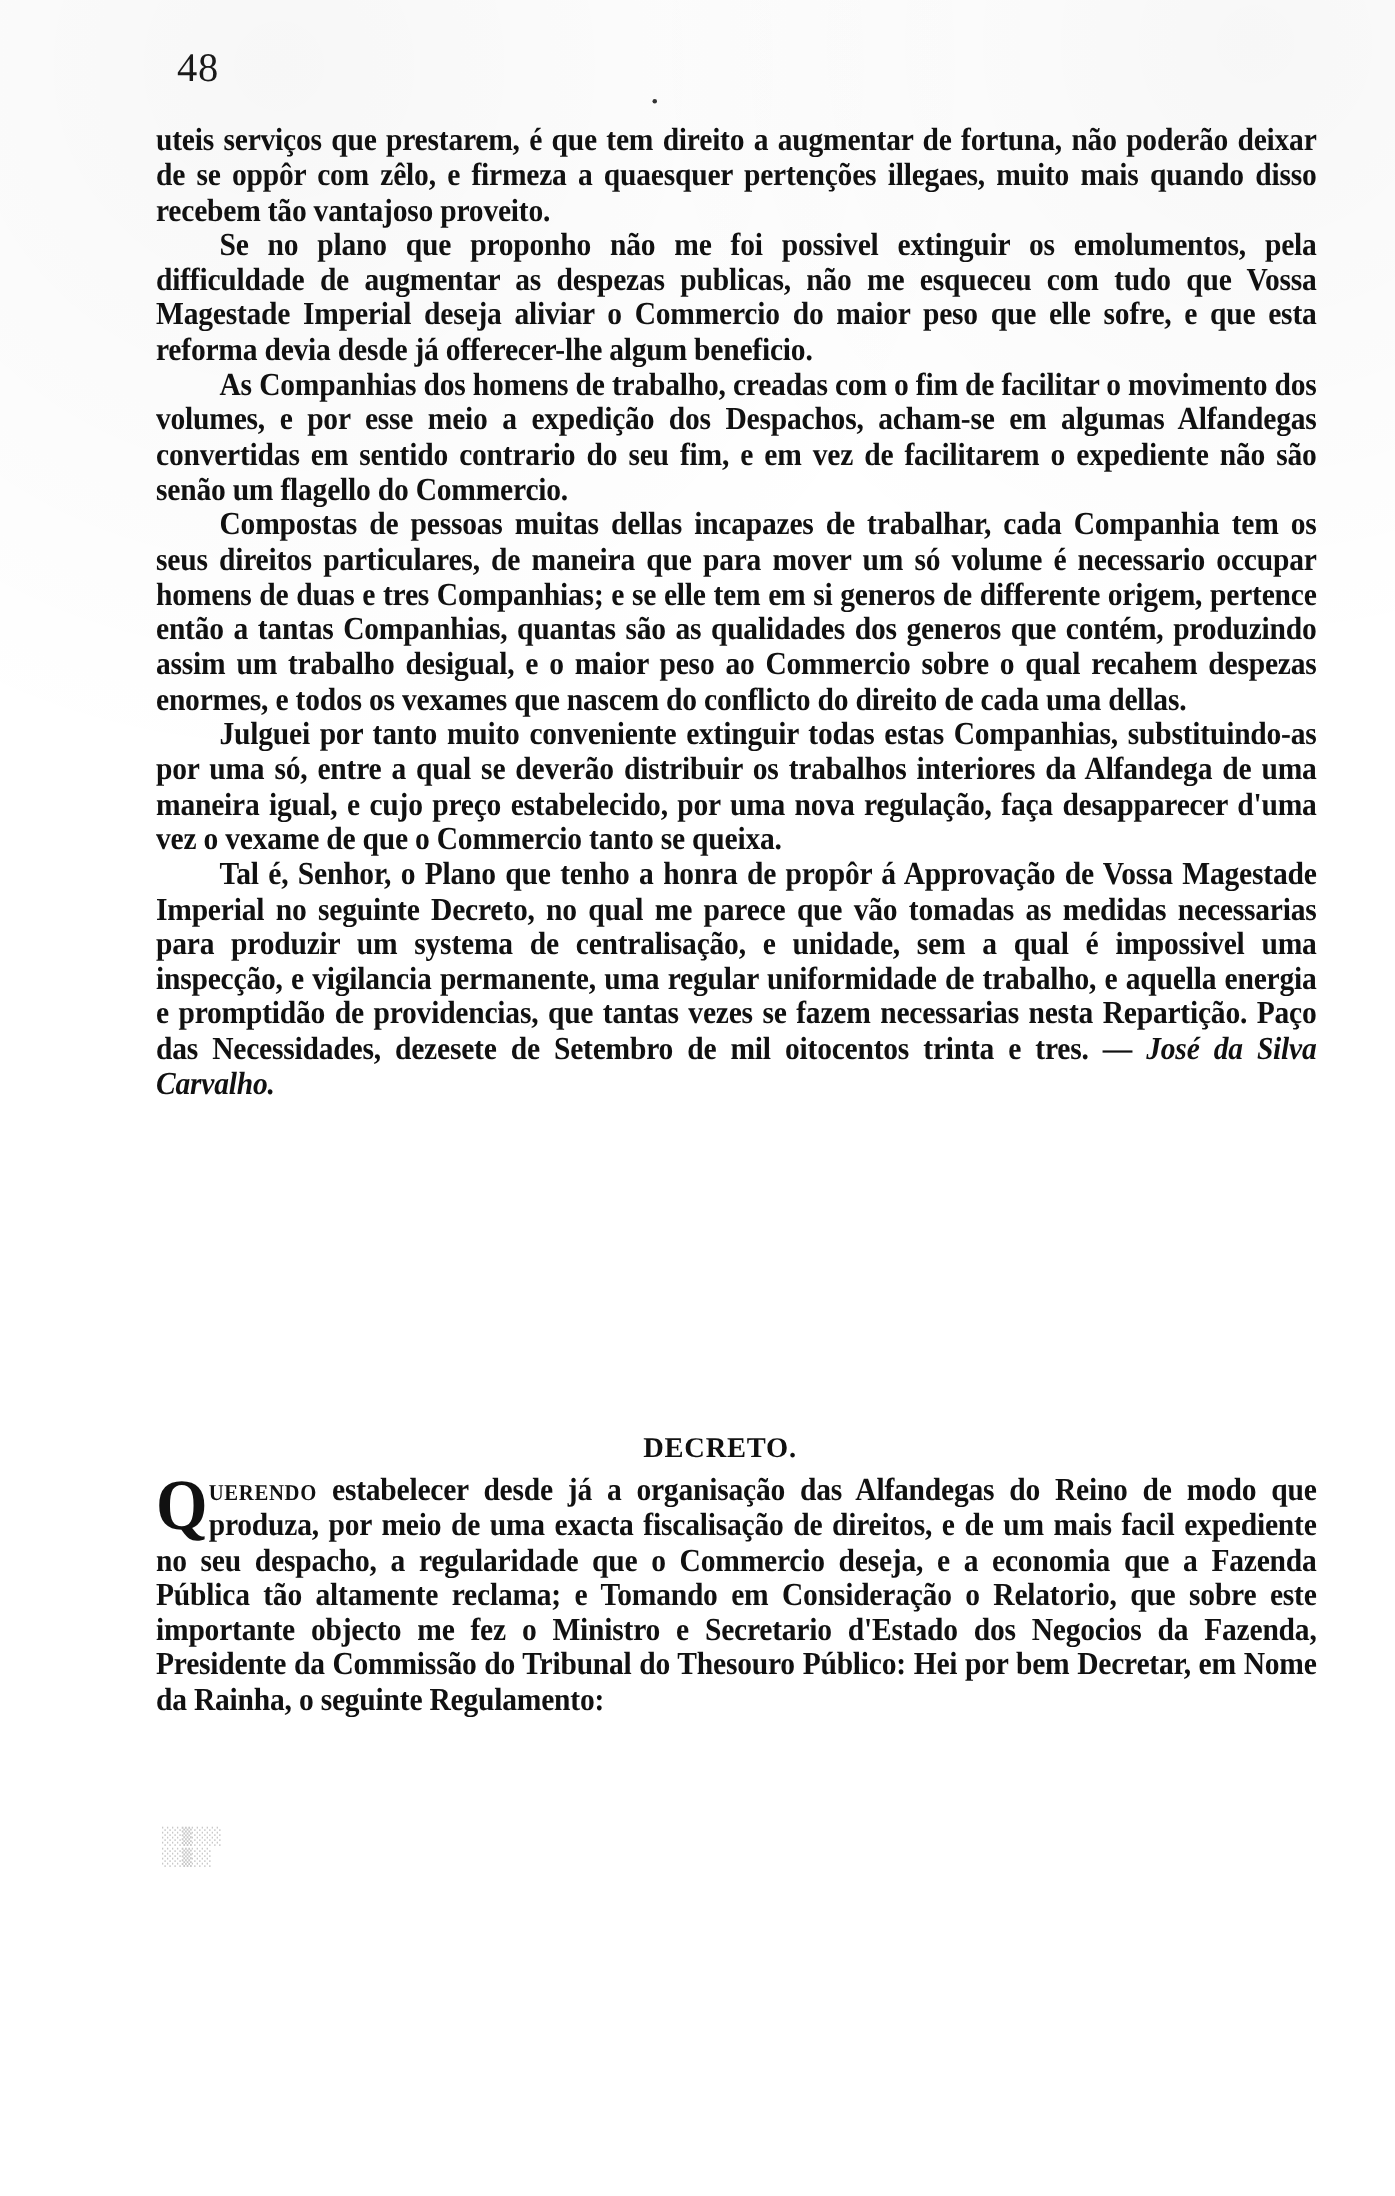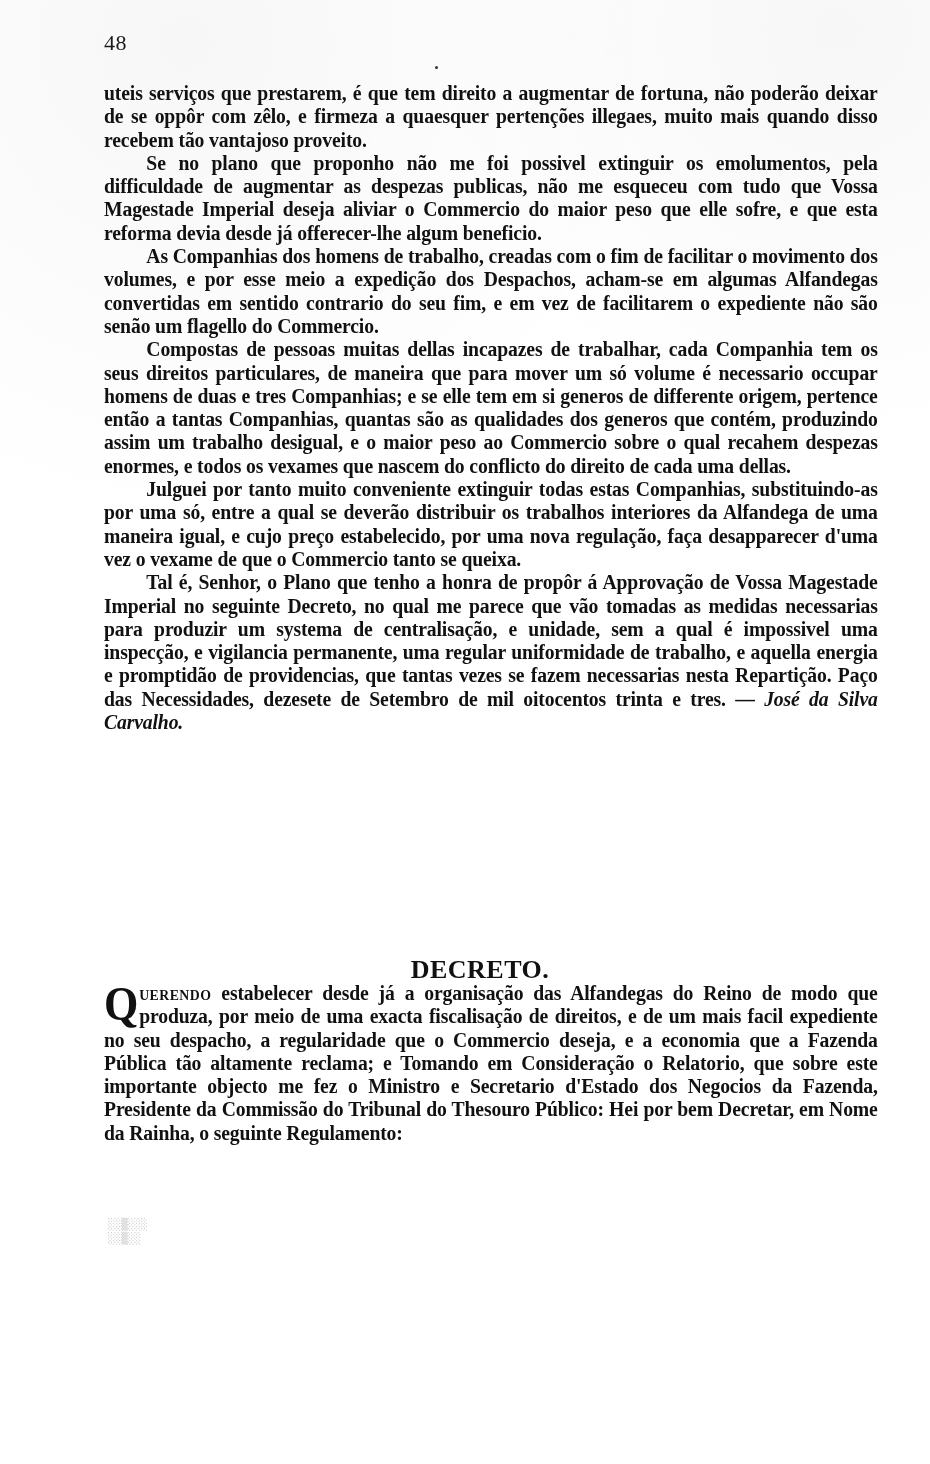--- a/index.html
+++ b/index.html
@@ -20,23 +20,23 @@
       left: 0; top: 0;
       width: 930px;
       height: 1464px;
       background:
         radial-gradient(circle at 20% 3%, rgba(0,0,0,0.03), transparent 30%),
         radial-gradient(circle at 90% 2%, rgba(0,0,0,0.03), transparent 25%),
         #ffffff;
     }
     .page-number {
       position: absolute;
-      left: 104px;
+      left: 118px;
       top: 30px;
-      font-size: 22px;
+      font-size: 27px;
       letter-spacing: 0.5px;
       color: #1a1a1a;
     }
     .text-block {
       position: absolute;
       left: 104px;
       top: 82px;
       width: 774px;
       font-size: 21.4px;
       line-height: 23.3px;
@@ -54,21 +54,21 @@
     }
     .text-block p.indent {
       text-indent: 46px;
     }
     .decree-title {
       position: absolute;
       left: 0;
       top: 955px;
       width: 930px;
       text-align: center;
-      font-size: 26px;
+      font-size: 19px;
       font-weight: bold;
       letter-spacing: 0.5px;
       padding-left: 30px;
       box-sizing: border-box;
     }
     .decree-block {
       position: absolute;
       left: 104px;
       top: 982px;
       width: 841px;

